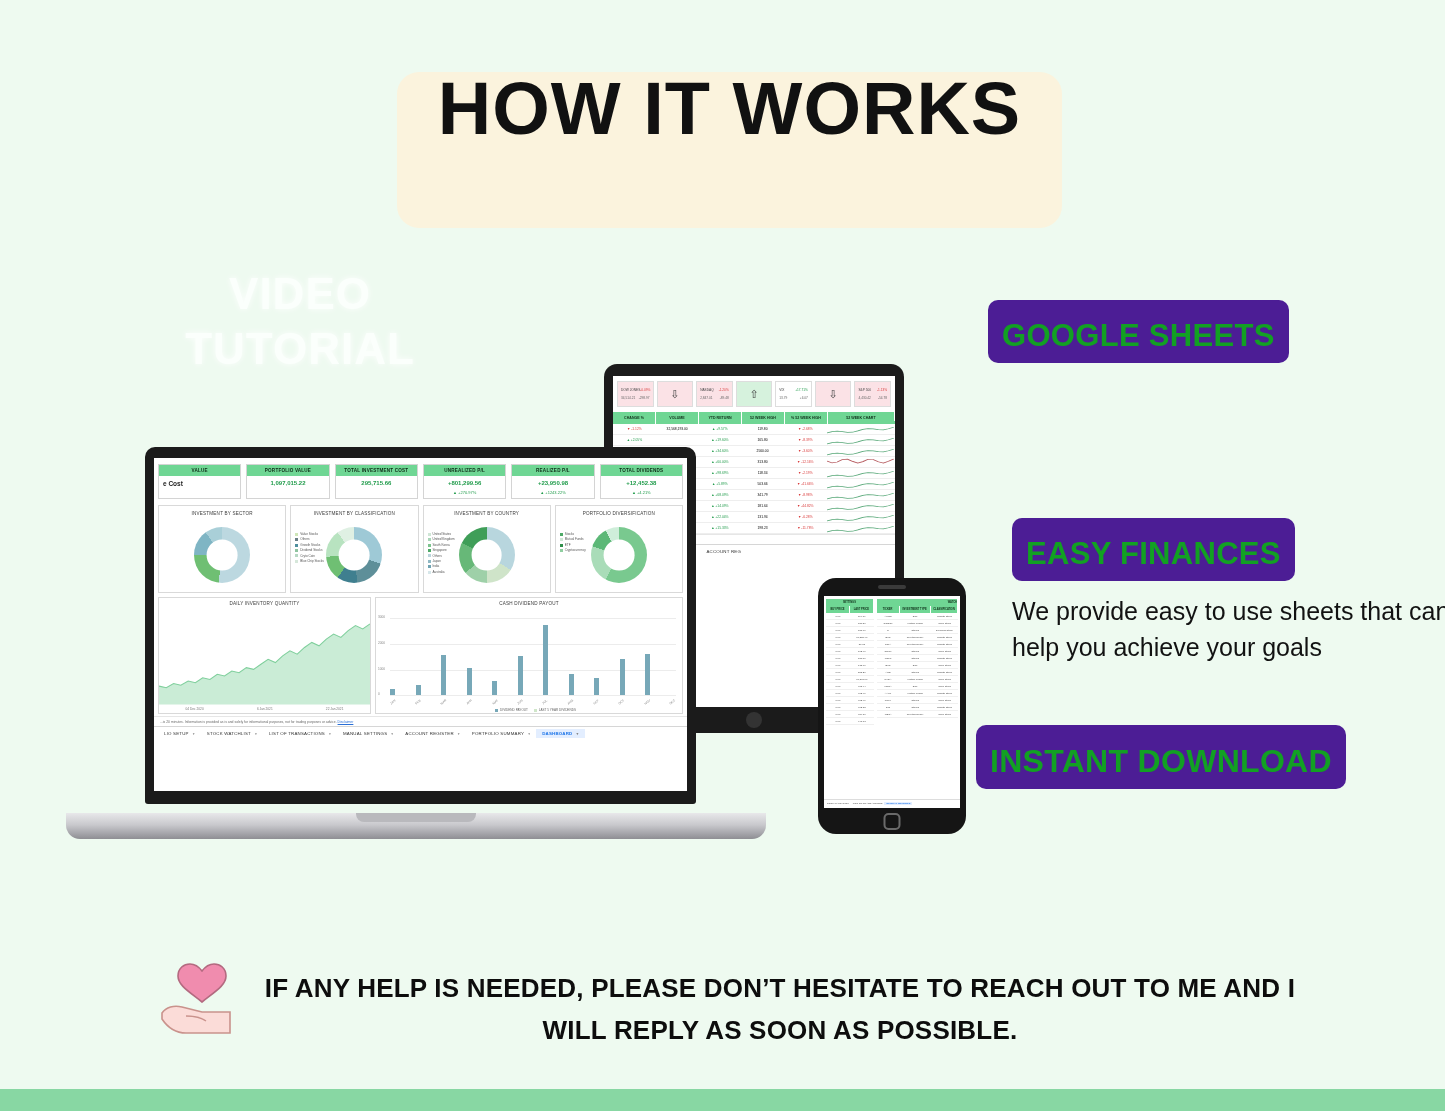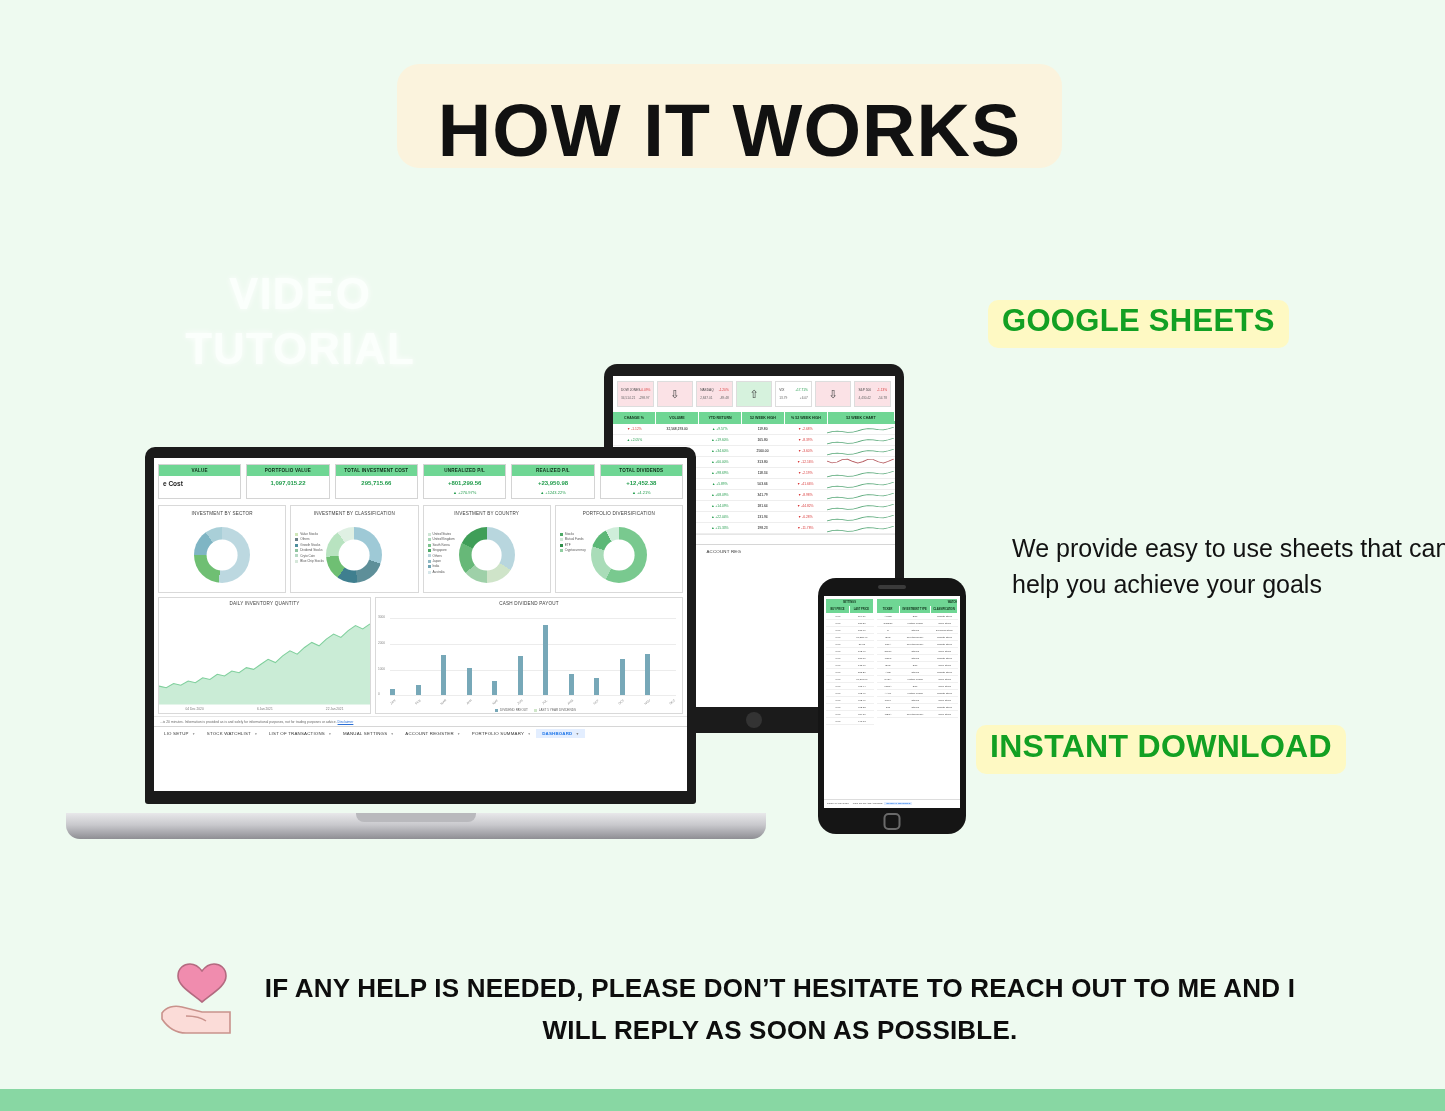--- a/index.html
+++ b/index.html
@@ -6,42 +6,42 @@
   html, body {
     width: 1445px; height: 1111px;
     background: #eefaf0;
     font-family: "Liberation Sans", sans-serif;
     overflow: hidden;
   }
   #root { position: relative; width: 1445px; height: 1111px; background: #eefaf0; }
 
   
   .title-pill {
-    position: absolute; left: 397px; top: 64px; width: 665px; height: 104px;
+    position: absolute; left: 397px; top: 72px; width: 665px; height: 156px;
     background: #fbf3dd; border-radius: 22px;
-    display: flex; align-items: flex-end; justify-content: center;
+    display: flex; align-items: flex-start; justify-content: center;
   }
   .title-pill .title-text {
     font-size: 74px; font-weight: 700; letter-spacing: 1px;
     color: #111111; line-height: 1;
   }
 
   
   .watermark {
     position: absolute; left: 150px; top: 266px; width: 300px;
     text-align: center; color: #fbfffc;
     font-size: 44px; font-weight: 700; line-height: 1.25;
     letter-spacing: 1px; text-shadow: 0 0 6px rgba(255,255,255,.9);
   }
 
   
   .feature { position: absolute; width: 440px; }
   .feature .fhead {
-    display: inline-block; background: #fef9c3; border-radius: 10px;
-    padding: 3px 14px 9px 14px;
+    display: inline-block; background: #4c1d95; border-radius: 10px;
+    padding: 18px 14px 9px 14px;
     color: #12a023; font-size: 31px; font-weight: 700; letter-spacing: .3px;
     white-space: nowrap;
   }
   .feature .fbody {
     margin-top: 12px; color: #121212; font-size: 25px; line-height: 1.45;
     font-weight: 400;
   }
   #feature-0 { left: 988px; top: 300px; }
   #feature-1 { left: 1012px; top: 518px; }
   #feature-2 { left: 976px; top: 725px; }
@@ -222,20 +222,21 @@
 
   <div class="watermark">
     <div>VIDEO</div>
     <div>TUTORIAL</div>
   </div>
 
   <div class="feature" id="feature-0">
     <div class="fhead">GOOGLE SHEETS</div>
   </div>
   <div class="feature" id="feature-1">
+    <div class="fhead">EASY  FINANCES</div>
     <div class="fbody">We provide easy to use sheets that can help you achieve your goals</div>
   </div>
   <div class="feature" id="feature-2">
     <div class="fhead">INSTANT DOWNLOAD</div>
   </div>
 
   <svg class="hand-icon" viewBox="0 0 92 88">
     <path d="M46 47 C32 36 22 30 22 21 C22 13 28 9 34 9 C39 9 43 12 46 16 C49 12 53 9 58 9 C64 9 70 13 70 21 C70 30 60 36 46 47 Z" fill="#f08cae" stroke="#b36a80" stroke-width="1.6"></path>
     <path d="M6 58 C10 52 18 50 26 52 L46 57 L74 57 L74 78 L30 78 C18 78 10 70 6 64 Z" fill="#fbdcd8" stroke="#c9928c" stroke-width="1.6"></path>
     <path d="M30 61 C38 61 46 63 50 66" fill="none" stroke="#c9928c" stroke-width="1.3"></path>

